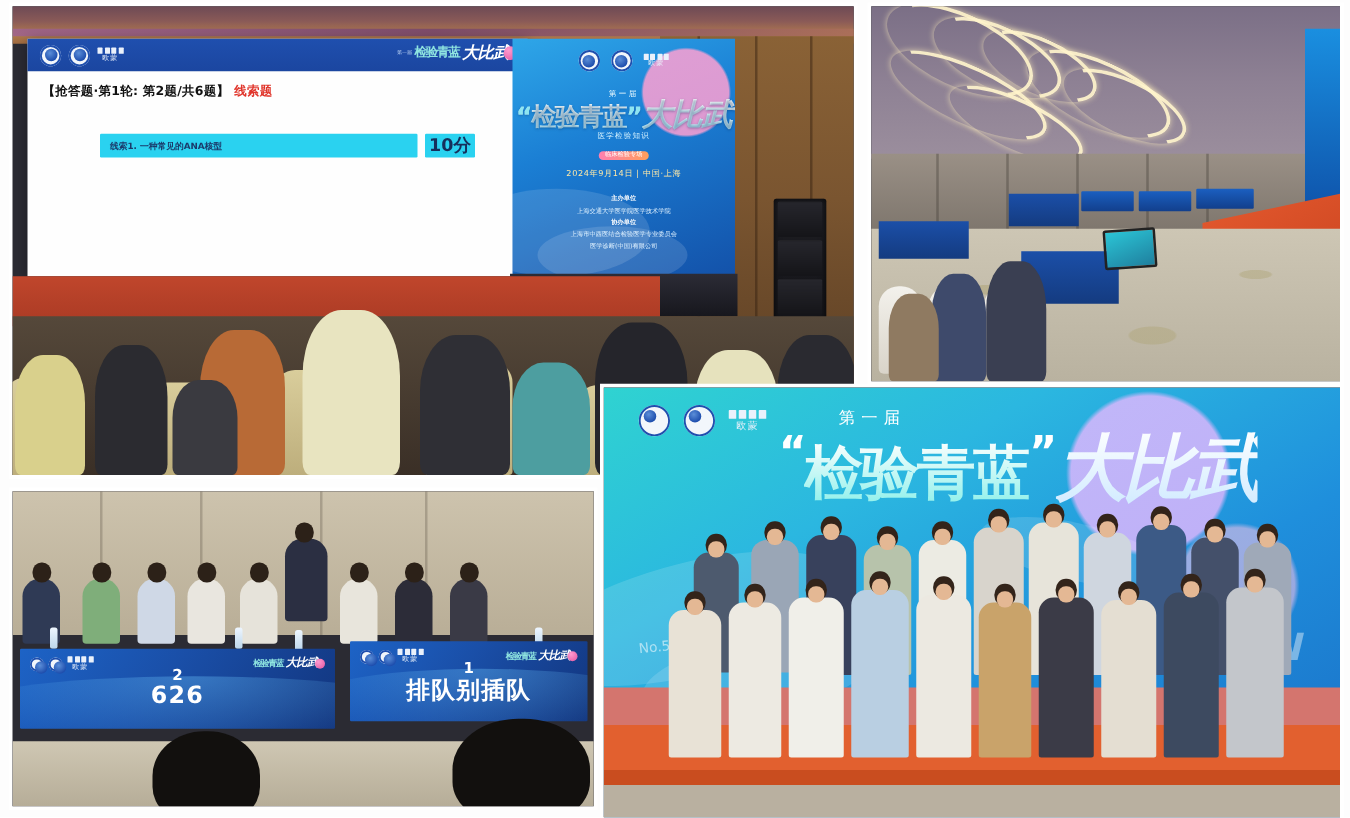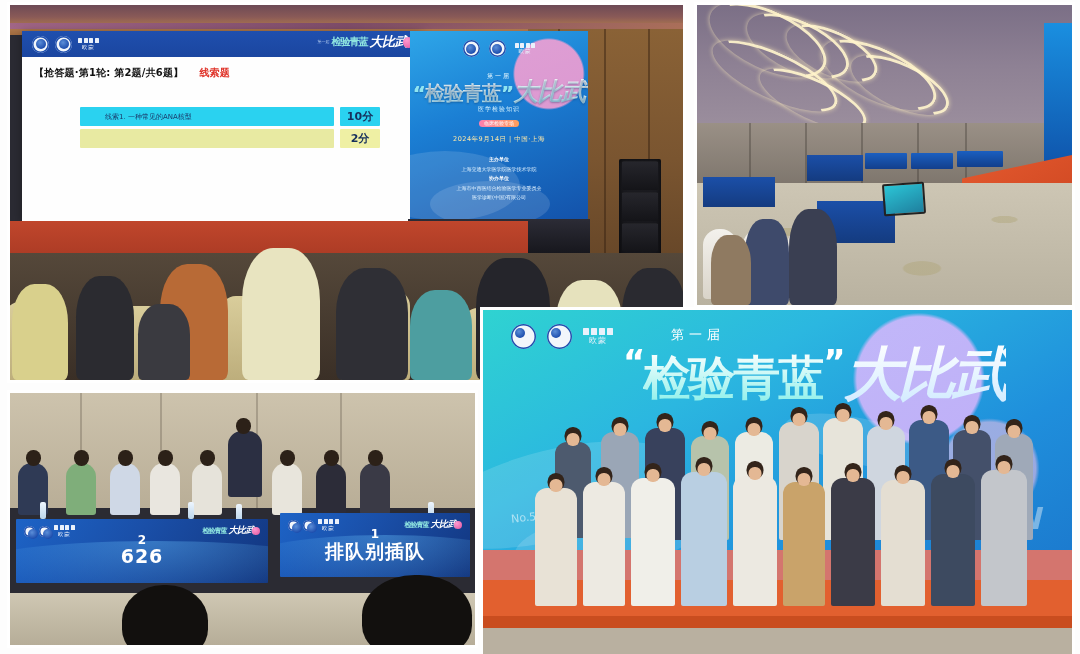--- a/index.html
+++ b/index.html
@@ -92,33 +92,33 @@
     display: flex; align-items: center; gap: 2px;
   }
   .scl-sub { font-size: 4px; color: #bcd4f5; line-height: 1.1; text-align: right; }
   .scl-quote { font-size: 10px; color: #8fe5e0; font-weight: bold; letter-spacing: -1px; }
   .scl-big { font-size: 13px; color: #ffffff; font-weight: bold; font-style: italic; letter-spacing: -.5px; }
   .scl-dot { width: 11px; height: 11px; border-radius: 50%;
     background: radial-gradient(circle at 35% 30%, #ff9ad0, #e0549e); margin-left: -6px; }
 
   .slide-body { position: relative; height: calc(100% - 26px); padding: 9px 12px; box-sizing: border-box; }
   .slide-qline { font-size: 10px; color: #111; font-weight: bold; letter-spacing: .2px; }
-  .slide-qline .clue-tag { color: #e0352b; margin-left: 16px; }
+  .slide-qline .clue-tag { color: #e0352b; margin-left: 4px; }
   .clue-table {
     position: absolute; left: 58px; top: 50px; width: 300px;
     display: flex; flex-direction: column; gap: 3px;
   }
   .clue-row { display: flex; gap: 6px; height: 19px; }
   .clue-bar {
-    flex: 1; display: flex; align-items: center; padding-left: 25px;
-    font-size: 7px; color: #1b3a6b; border-radius: 1px;
+    flex: 1; display: flex; align-items: center; padding-left: 8px;
+    font-size: 7px; color: #1b3a6b; border-radius: 1px; font-weight: bold;
   }
   .clue-score {
     width: 40px; display: flex; align-items: center; justify-content: center;
-    font-size: 11px; font-weight: bold; color: #16305c; border-radius: 1px;
+    font-size: 14px; font-weight: bold; color: #16305c; border-radius: 1px;
   }
 
   
   .event-backdrop {
     position: absolute; left: 400px; top: 26px; width: 178px; height: 195px;
     background:
       radial-gradient(circle at 78% 22%, rgba(255,160,210,.85) 0 34px, rgba(255,160,210,0) 36px),
       linear-gradient(160deg,#2ea6e8 0%, #1b7fd4 40%, #1350a8 100%);
     overflow: hidden;
   }
@@ -356,24 +356,20 @@
       <div class="slide-body">
         <div class="slide-qline">
           <span>【抢答题·第1轮: 第2题/共6题】</span><span class="clue-tag">线索题</span>
         </div>
 
         <div class="clue-table">
           <div class="clue-row">
             <div class="clue-bar" style="background:#2ad2f0">线索1. 一种常见的ANA核型</div>
             <div class="clue-score" style="background:#2ad2f0">10分</div>
           </div>
-          <div class="clue-row">
-            <div class="clue-bar" style="background:#e8eaa2"></div>
-            <div class="clue-score" style="background:#eff0a4">2分</div>
-          </div>
         </div>
       </div>
     </div>
 
     <div class="event-backdrop">
       <div class="bd-wave" style="width:150px;height:70px;left:-40px;top:120px"></div>
       <div class="bd-wave" style="width:120px;height:46px;left:20px;top:150px"></div>
       <div class="bd-logos">
         <span class="logo-circle"></span>
         <span class="logo-circle"></span>

